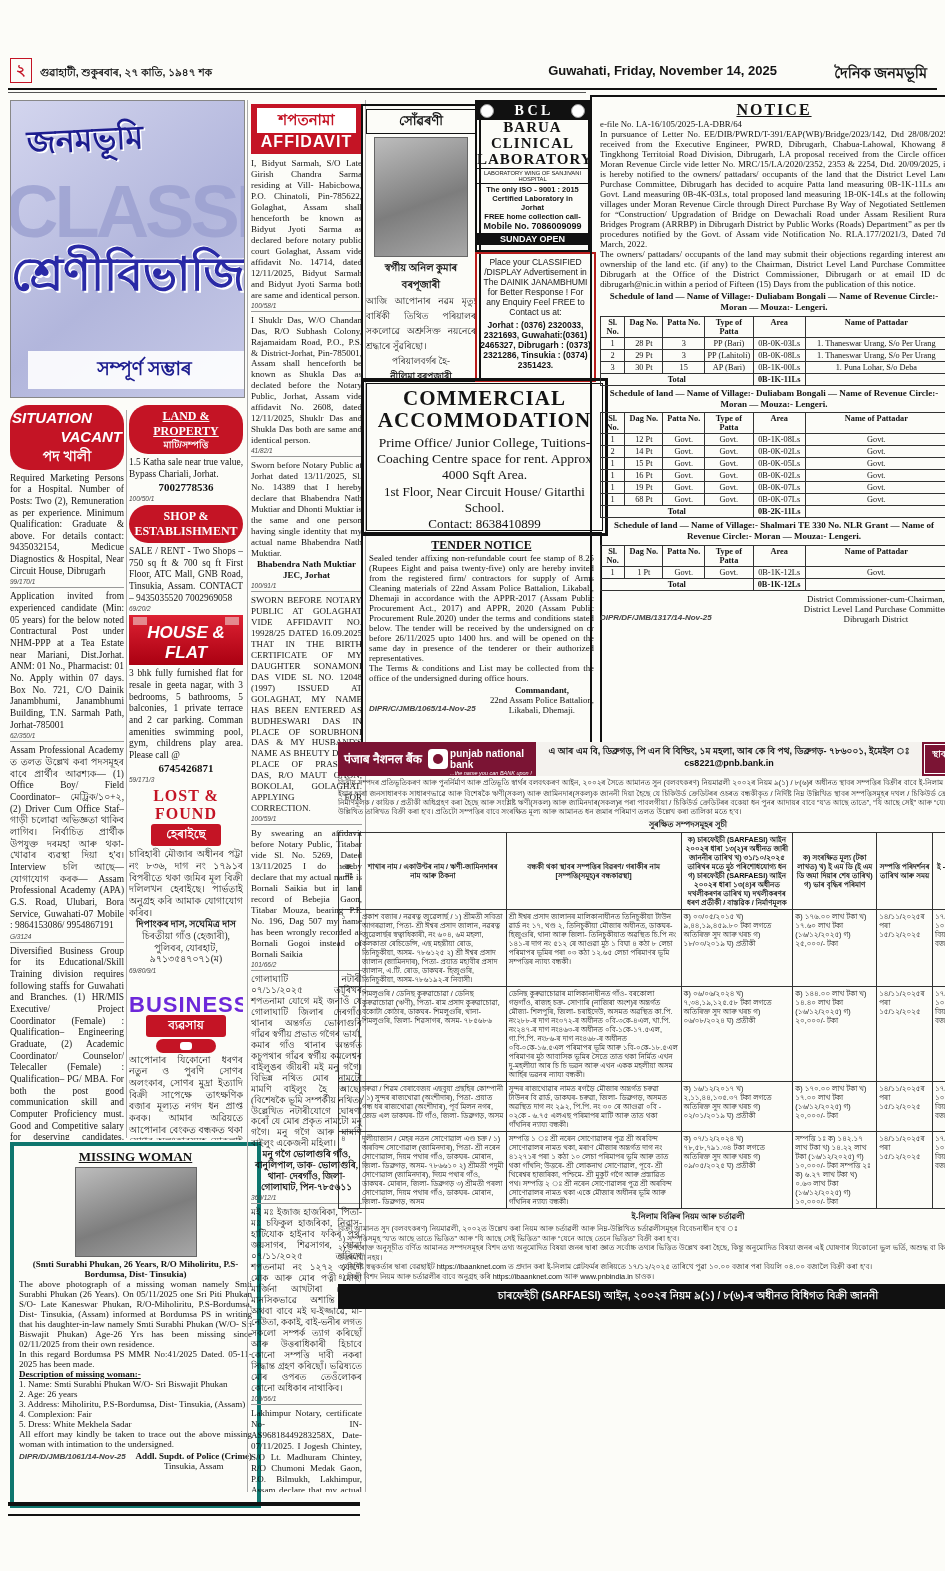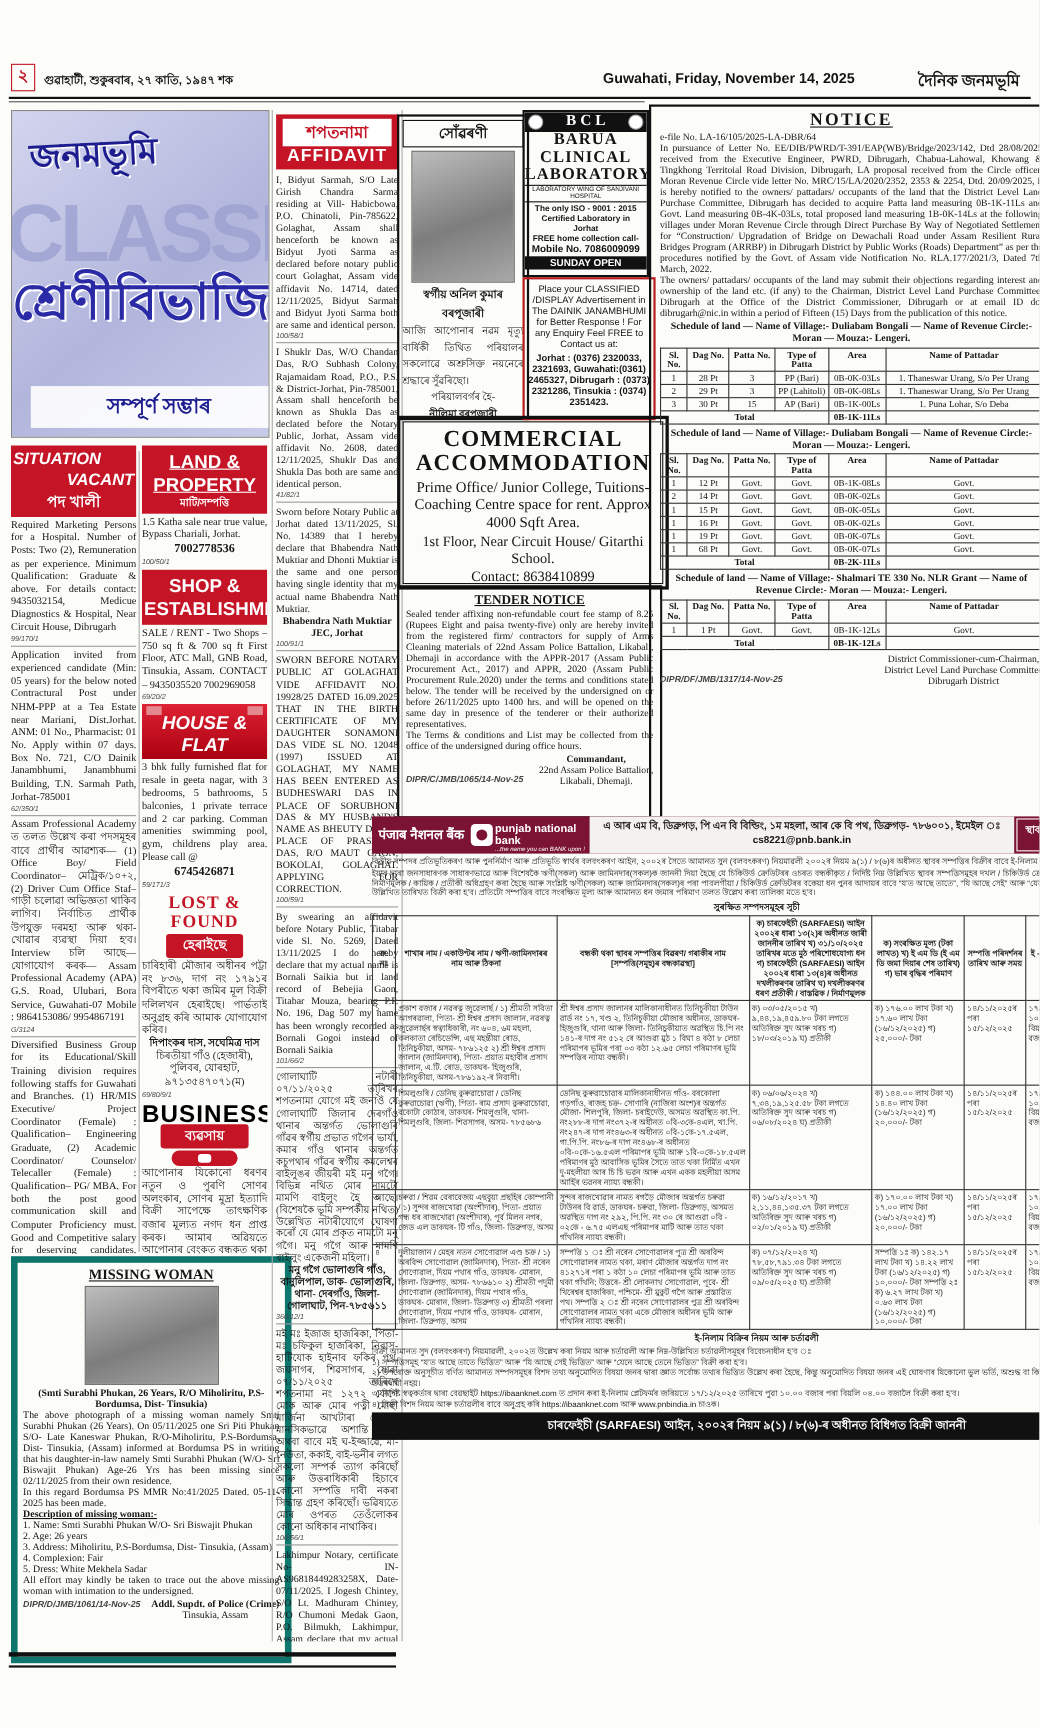--- a/index.html
+++ b/index.html
@@ -27,26 +27,26 @@
         color:#2a2aa6;text-shadow:2px 2px 0 #fff,-1px -1px 0 #fff;}
   .logo-tagline{position:absolute;bottom:8px;left:17px;width:100%;text-align:center;background:rgba(255,255,255,.9);
         font:bold 19px "Liberation Serif",serif;color:#1d1d8f;padding:3px 0;}
   
   .colA{left:10px;top:402px;width:114px;height:738px;font-size:9.4px;line-height:1.24;overflow:hidden;}
   .colB{left:129px;top:402px;width:114px;height:738px;font-size:9.4px;line-height:1.24;overflow:hidden;}
   .vruleAB{left:126px;top:410px;width:0;height:728px;border-left:1px solid #aaa;}
   .col3{left:247px;top:100px;width:111px;height:1392px;border-left:1px solid #aaa;border-right:1px solid #aaa;
         padding:0 3px;font-size:9px;line-height:1.22;overflow:hidden;}
   .redbox{background:#c41425;color:#fff;font-family:"Liberation Sans",sans-serif;font-weight:bold;
-        text-align:center;padding:4px 2px;margin:3px 0;}
+        text-align:center;padding:4px 2px;margin:3px 0;border-radius:19px;}
   .redbox u{text-decoration:underline;}
   .sv1{display:block;text-align:left;font-size:15px;font-style:italic;}
   .sv2{display:block;text-align:right;font-size:15px;font-style:italic;}
   .sv3{display:block;font-size:14px;margin-top:2px;}
-  .smallcap{font-size:17px;}
+  .smallcap{font-size:12px;font-family:Liberation Serif, serif;}
   .phone{font-weight:bold;text-align:center;font-size:11px;}
   
   .affhdr{background:#c41425;color:#fff;text-align:center;margin:4px 0;padding:2px 0 3px;}
   .affhdr .as{display:block;background:#fff;color:#c41425;font:bold 15px "Liberation Serif",serif;margin:2px 6px 0;}
   .affhdr .en{display:block;font:bold 16px "Liberation Sans",sans-serif;letter-spacing:1px;}
   .signoff{font-weight:bold;text-align:center;}
   
   .memorial{left:361px;top:104px;width:110px;height:268px;border:2px solid #111;padding:3px;font-size:9px;overflow:hidden;}
   .mem-title{border:1px solid #111;text-align:center;font:bold 13px "Liberation Serif",serif;padding:1px 0;}
   .photo{background:linear-gradient(160deg,#bdbdbd,#7d7d7d 55%,#a8a8a8);border:1px solid #666;}
@@ -70,21 +70,21 @@
   .tender-title{text-align:center;font:bold 12px "Liberation Serif",serif;text-decoration:underline;}
   
   .notice{left:590px;top:95px;width:348px;height:642px;border:2px solid #111;padding:4px 8px;font-size:8.8px;overflow:hidden;}
   .notice-title{text-align:center;font:bold 16px "Liberation Serif",serif;text-decoration:underline;letter-spacing:2px;}
   .sched{text-align:center;font-weight:bold;font-size:9px;line-height:1.25;margin:2px 0;}
   .dtable{width:100%;border-collapse:collapse;font-size:8.3px;margin:2px 0;}
   .dtable th,.dtable td{border:1px solid #333;padding:1px 2px;text-align:center;vertical-align:top;}
   .dtable th{font-weight:bold;}
   .dtable .trow-total td{font-weight:bold;}
   
-  .missing{left:10px;top:1142px;width:233px;height:352px;border:6px solid #0f766e;padding:3px 5px;font-size:9px;overflow:hidden;}
+  .missing{left:10px;top:1142px;width:233px;height:352px;border:4px solid #0f766e;padding:3px 5px;font-size:9px;overflow:hidden;}
   .mw-title{text-align:center;font:bold 13px "Liberation Serif",serif;text-decoration:underline;}
   .mw-caption{text-align:center;font-weight:bold;font-size:9px;}
   .mw-desc{font-weight:bold;text-decoration:underline;}
   .botrule{left:8px;top:1502px;width:352px;height:8px;border-top:4px solid #111;border-bottom:2px solid #111;}
   
   .pnb{left:338px;top:742px;width:700px;height:816px;overflow:hidden;font-size:7.6px;}
   .pnb-bar{display:flex;align-items:stretch;height:34px;background:#7b1434;color:#fff;}
   .pnb-hi{font:bold 12px "Liberation Sans",sans-serif;padding:8px 6px 0 6px;white-space:nowrap;}
   .pnb-logosq{width:20px;height:20px;margin:7px 2px 0 0;border-radius:4px;background:#fff;position:relative;flex:none;}
   .pnb-logosq:after{content:"";position:absolute;left:5px;top:5px;width:10px;height:10px;border-radius:50%;background:#7b1434;}
@@ -102,21 +102,21 @@
   .pnb-terms{font-size:7.3px;line-height:1.3;font-family:"Liberation Sans",sans-serif;}
   .pnb-footer{display:flex;justify-content:space-between;font-size:7.8px;font-weight:bold;margin:3px 2px;font-family:"Liberation Sans",sans-serif;}
   .pnb-blackbar{background:#111;color:#fff;text-align:center;font:bold 10.5px "Liberation Sans",sans-serif;padding:4px 0;margin-top:3px;}
   .rule-under-hdr{left:8px;top:92px;width:578px;height:0;border-top:1px solid #555;}
   .house-banner{background:linear-gradient(#d23,#a01);color:#fff;font:bold 17px "Liberation Sans",sans-serif;
                 text-align:center;padding:8px 0 2px;margin:3px 0;position:relative;font-style:italic;}
   .bld{position:absolute;top:2px;width:14px;height:8px;background:#e9b8b8;opacity:.7;}
   .lf-title{color:#c41425;font:bold 16px "Liberation Serif",serif;text-align:center;letter-spacing:1px;margin-top:4px;}
   .lf-box{background:#c41425;color:#fff;font:bold 12px "Liberation Serif",serif;text-align:center;
           width:70px;margin:1px auto 3px;padding:1px 0;border-radius:3px;}
-  .biz-title{color:#000000;font:bold 22px "Liberation Sans",sans-serif;text-align:right;letter-spacing:1px;line-height:.9;margin-top:4px;}
+  .biz-title{color:#6d28d9;font:bold 22px "Liberation Sans",sans-serif;text-align:right;letter-spacing:1px;line-height:.9;margin-top:21px;}
   .biz-box{background:#c41425;color:#fff;font:bold 12px "Liberation Serif",serif;text-align:center;width:80px;margin:0 auto;padding:1px 0;border-radius:3px;}
   .biz-hands{width:60px;height:14px;margin:2px auto;background:#c41425;border-radius:7px;position:relative;}
   .biz-hands:after{content:"";position:absolute;left:24px;top:3px;width:12px;height:8px;background:#fff;border-radius:3px;}
   .bold{font-weight:bold;}
   .center{text-align:center;}
 </style>
 </head>
 <body>
 
 <div class="page">

